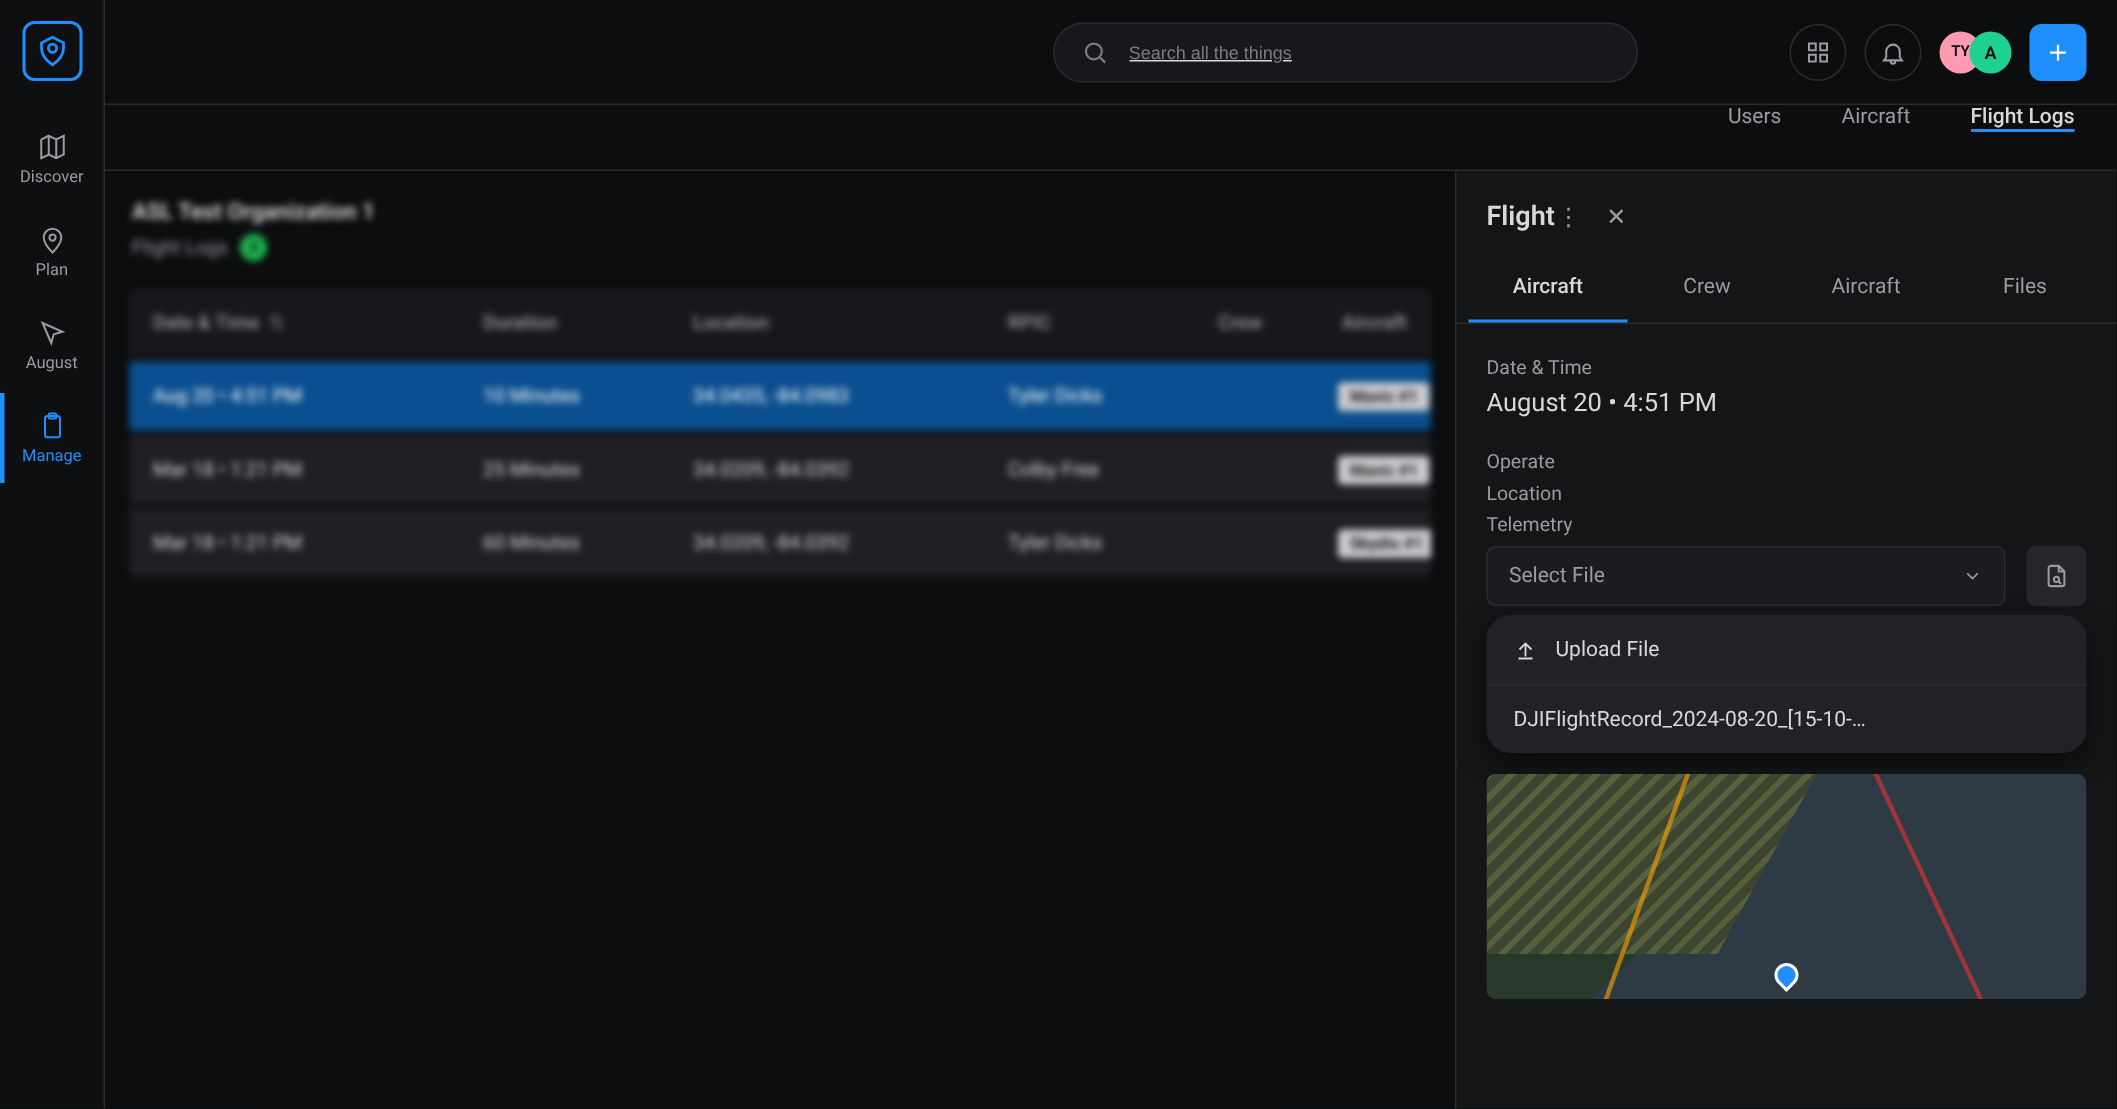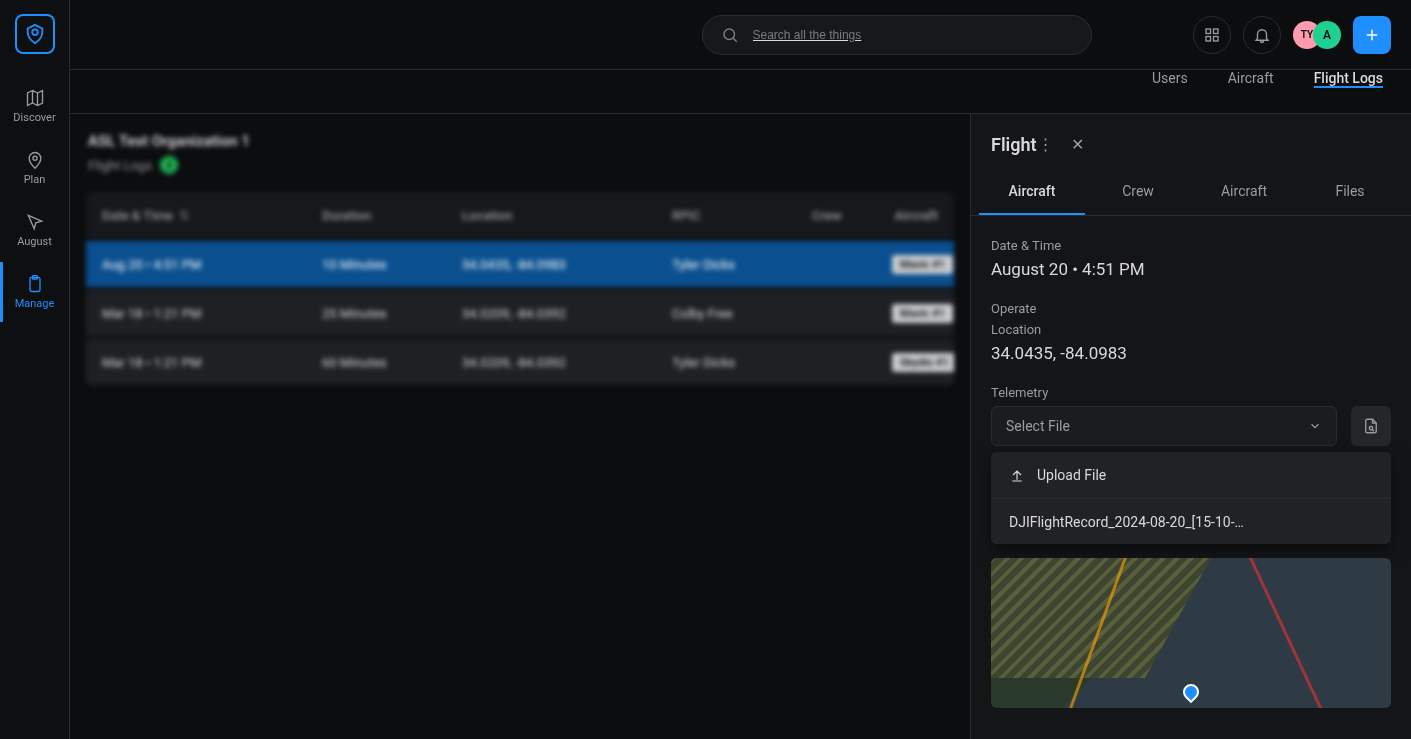--- a/index.html
+++ b/index.html
@@ -139,21 +139,21 @@
     height:40px;border:1px solid var(--border);border-radius:6px;background:#1a1c1f;
     display:flex;align-items:center;justify-content:space-between;padding:0 14px;
     font-size:14px;color:var(--text-dim);cursor:pointer;
   }
   .select svg{width:14px;height:14px;stroke:currentColor;fill:none;stroke-width:2;}
   .telemetry-row{display:flex;gap:14px;align-items:flex-start;margin-bottom:6px;}
   .telemetry-row .select{flex:1;}
   .sq-btn{width:40px;height:40px;border-radius:6px;background:#24262a;display:flex;align-items:center;justify-content:center;cursor:pointer;}
   .sq-btn svg{width:18px;height:18px;stroke:var(--text-dim);fill:none;stroke-width:1.8;}
   .dropdown{
-    background:#202225;border-radius:5px;overflow:hidden;margin-bottom:14px;
+    background:#202225;border-radius:16px;overflow:hidden;margin-bottom:14px;
     box-shadow:0 6px 18px rgba(0,0,0,.5);
   }
   .dd-item{height:46px;display:flex;align-items:center;gap:12px;padding:0 18px;font-size:14px;cursor:pointer;}
   .dd-item + .dd-item{border-top:1px solid var(--border);}
   .dd-item svg{width:16px;height:16px;stroke:var(--text);fill:none;stroke-width:1.8;}
   .dd-file{color:var(--text);white-space:nowrap;overflow:hidden;text-overflow:ellipsis;}
   .map{
     height:150px;border-radius:6px;position:relative;overflow:hidden;
     background:
       linear-gradient(135deg,#2a3a2a 0 40%,transparent 40%),
@@ -311,21 +311,20 @@
     <div class="dtab">Aircraft</div>
     <div class="dtab">Files</div>
   </div>
   <div class="detail-body">
     <div class="field-label">Date &amp; Time</div>
     <div class="field-value">August 20 • 4:51 PM</div>
 
     <div class="field-label">Operate</div>
 
     <div class="field-label">Location</div>
-    <div class="field-value">34.0435, -84.0983</div>
 
     <div class="field-label">Telemetry</div>
     <div class="telemetry-row">
       <div class="select">
         <span>Select File</span>
         <svg viewBox="0 0 24 24">
             <path d="M6 9l6 6 6-6"></path>
           </svg>
       </div>
       <div class="sq-btn">

